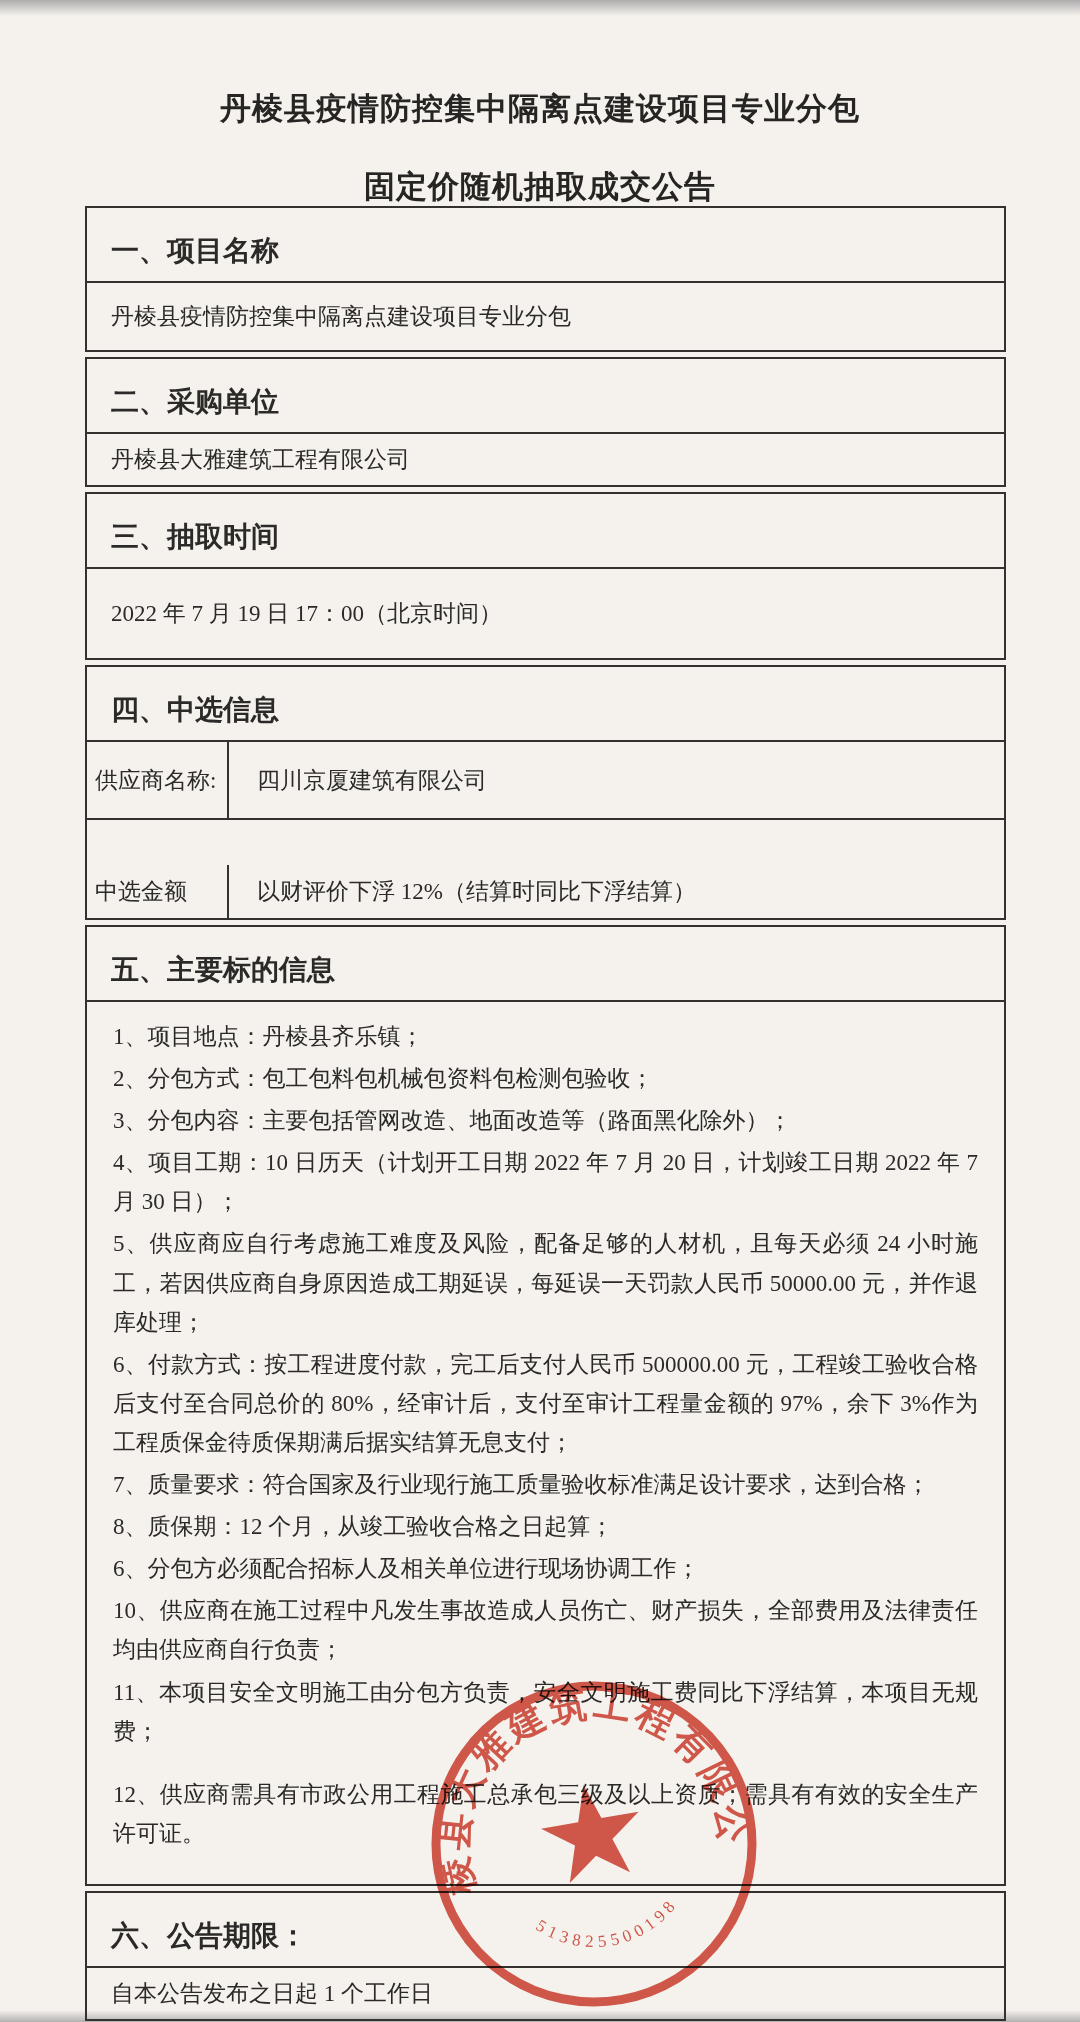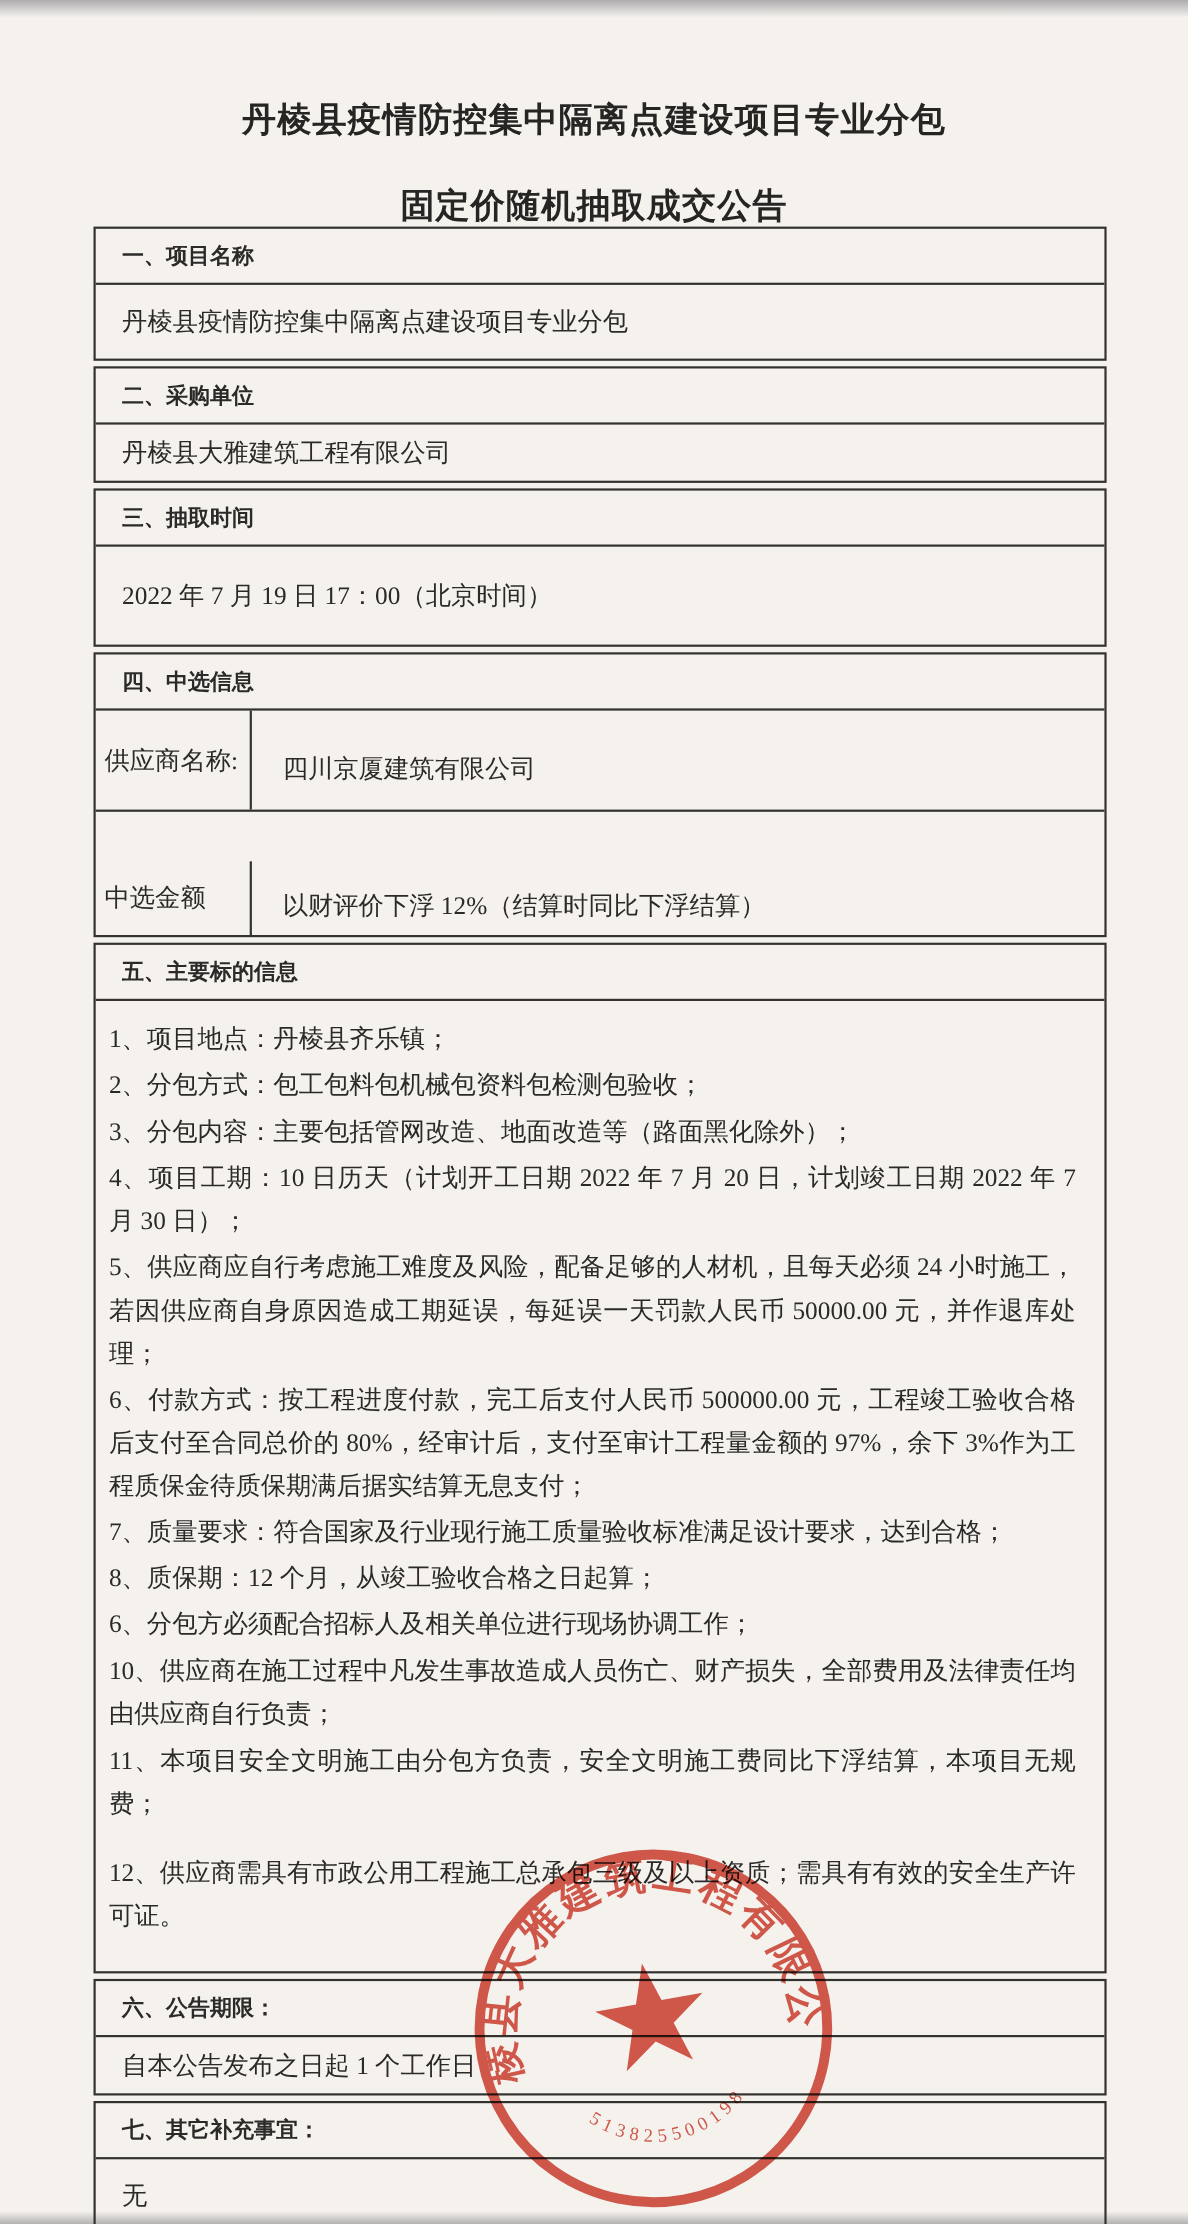--- a/index.html
+++ b/index.html
@@ -13,31 +13,31 @@
     background:linear-gradient(180deg,#aeacad 0%,rgba(245,242,238,0) 100%);}
   .scan-edge-bottom{position:absolute;bottom:0;left:0;width:1080px;height:12px;
     background:linear-gradient(0deg,#b3b0b1 0%,rgba(245,242,238,0) 100%);}
   .titles{position:absolute;top:88px;left:0;width:1080px;text-align:center;}
   .doc-title{font-size:31px;font-weight:bold;letter-spacing:1px;margin:0 0 36px 0;color:#262523;}
   .table-wrap{position:absolute;left:85px;top:206px;width:921px;}
   .sec{border:2px solid #34322f;margin-top:5px;}
   .sec:first-child{margin-top:0;}
   .row{border-top:2px solid #34322f;font-size:23px;}
   .sec .row:first-child{border-top:none;}
-  .hrow{font-weight:bold;font-size:20px;padding:11px 24px;}
+  .hrow{font-weight:bold;font-size:28px;padding:11px 24px;margin-top:13px;}
   .crow{padding:17px 24px;}
   .crow.tall{padding:29px 24px;}
   .crow.short{padding:10px 24px;}
   .crow.mid{padding:18px 24px;}
   .pair{display:flex;align-items:stretch;}
   .pair .lbl{flex:0 0 132px;border-right:2px solid #34322f;padding:0 0 0 8px;display:flex;align-items:center;}
-  .pair .val{flex:1;padding:14px 0 0 28px;display:flex;align-items:center;text-align:center;}
+  .pair .val{flex:1;padding:0 0 0 28px;display:flex;align-items:center;text-align:center;}
   .pair.p-big .lbl,.pair.p-big .val{min-height:76px;}
   .pair.p-med .lbl,.pair.p-med .val{min-height:53px;margin-top:45px;}
-  .items{padding:15px 26px 28px 12px;}
+  .items{padding:15px 26px 28px 26px;}
   .items p{margin:0 0 3px 0;line-height:1.7;font-size:23px;text-align:justify;}
   .items p.gap{margin-top:24px;}
   .seal{position:absolute;left:422px;top:1672px;opacity:.82;mix-blend-mode:multiply;}
 </style>
 </head>
 <body>
 
 <div class="scan-edge-top"></div>
 <div class="scan-edge-bottom"></div>
 

